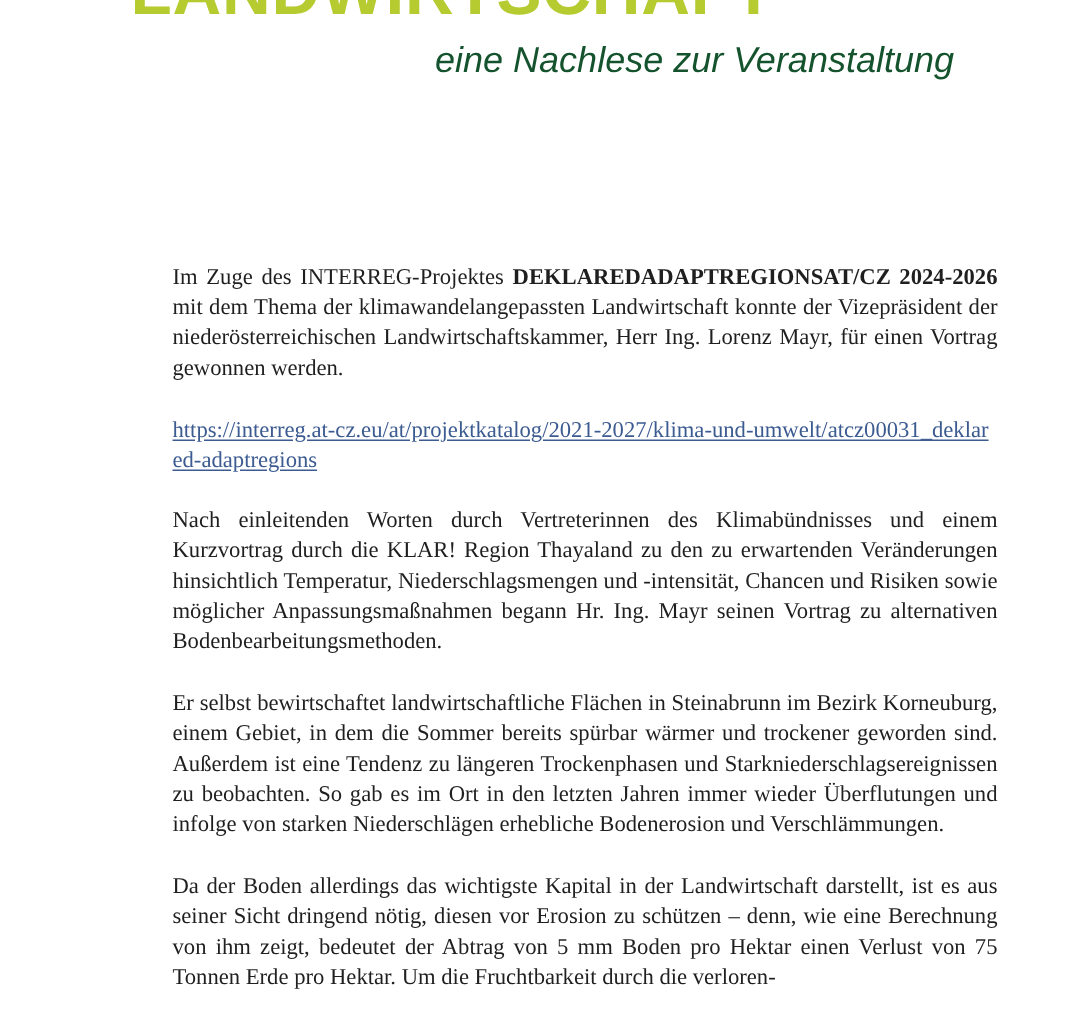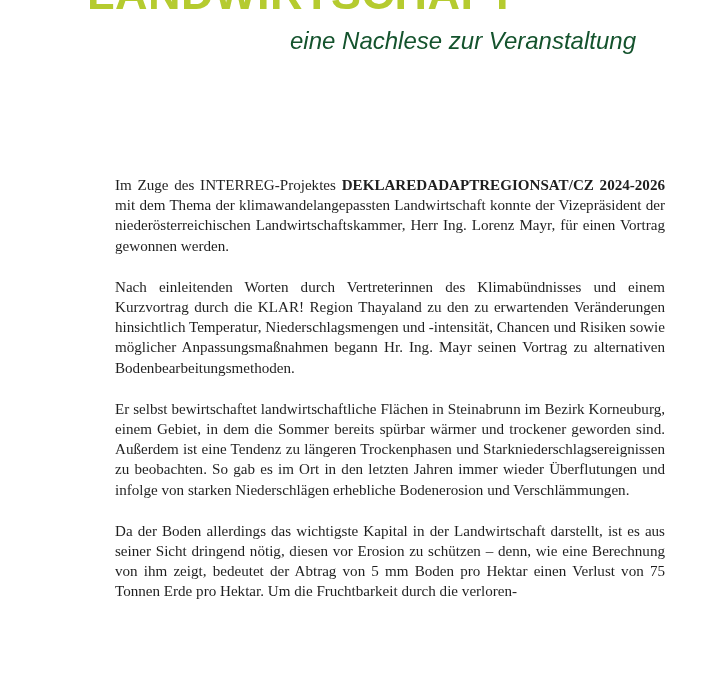--- a/index.html
+++ b/index.html
@@ -111,20 +111,21 @@
   <div class="masthead">
     <h1 class="doc-title">LANDWIRTSCHAFT</h1>
     <div class="doc-subtitle">eine Nachlese zur Veranstaltung</div>
   </div>
 
 
   <div class="body-col">
 
     <p class="para"><span>Im Zuge des INTERREG-Projektes </span><span class="bold">DEKLAREDADAPTREGIONSAT/CZ 2024-2026</span><span> mit dem Thema der klimawandelangepassten Landwirtschaft konnte der Vizepräsident der niederösterreichischen Landwirtschaftskammer, Herr Ing. Lorenz Mayr, für einen Vortrag gewonnen werden.</span></p>
 
+    <p class="link-para"><a class="doc-link" href="#" title="https://interreg.at-cz.eu/at/projektkatalog/2021-2027/klima-und-umwelt/atcz00031_deklared-adaptregions">https://interreg.at-cz.eu/at/projektkatalog/2021-2027/klima-und-umwelt/atcz00031_deklared-adaptregions</a></p>
 
     <p class="para">Nach einleitenden Worten durch Vertreterinnen des Klimabündnisses und einem Kurzvortrag durch die KLAR! Region Thayaland zu den zu erwartenden Veränderungen hinsichtlich Temperatur, Niederschlagsmengen und -intensität, Chancen und Risiken sowie möglicher Anpassungsmaßnahmen begann Hr. Ing. Mayr seinen Vortrag zu alternativen Bodenbearbeitungsmethoden.</p>
 
     <p class="para">Er selbst bewirtschaftet landwirtschaftliche Flächen in Steinabrunn im Bezirk Korneuburg, einem Gebiet, in dem die Sommer bereits spürbar wärmer und trockener geworden sind. Außerdem ist eine Tendenz zu längeren Trockenphasen und Starkniederschlagsereignissen zu beobachten. So gab es im Ort in den letzten Jahren immer wieder Überflutungen und infolge von starken Niederschlägen erhebliche Bodenerosion und Verschlämmungen.</p>
 
     <p class="para last">Da der Boden allerdings das wichtigste Kapital in der Landwirtschaft darstellt, ist es aus seiner Sicht dringend nötig, diesen vor Erosion zu schützen – denn, wie eine Berechnung von ihm zeigt, bedeutet der Abtrag von 5 mm Boden pro Hektar einen Verlust von 75 Tonnen Erde pro Hektar. Um die Fruchtbarkeit durch die verloren-</p>
 
   </div>
 
 </div>

